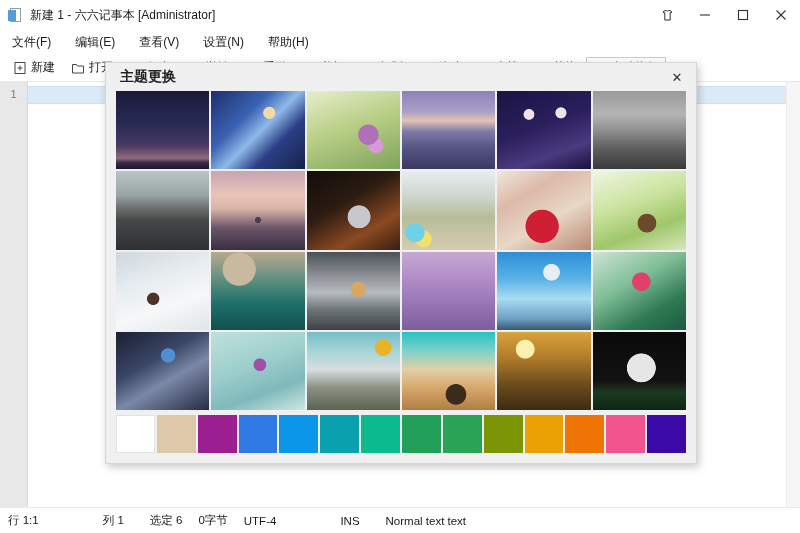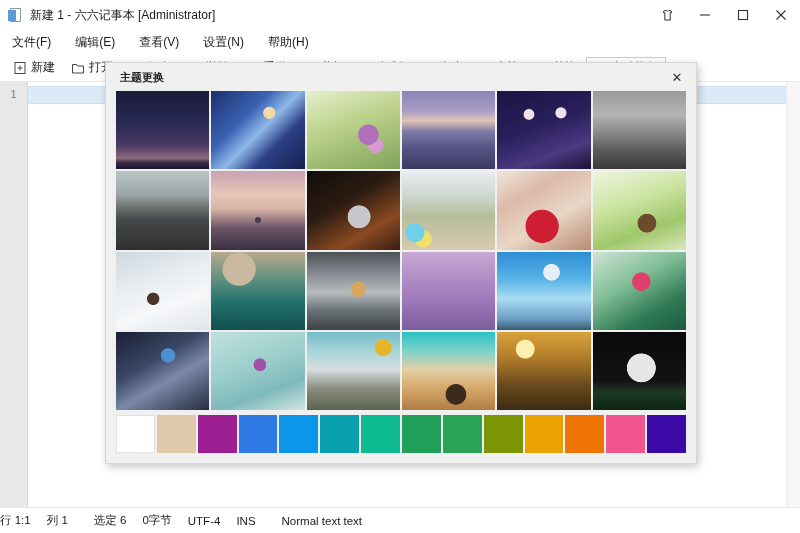--- a/index.html
+++ b/index.html
@@ -117,44 +117,44 @@
   .vscroll .thumb {
     position: absolute; left: 1px; top: 0; width: 12px; height: 0;
   }
 
   
   .statusbar {
     height: 26px; flex: 0 0 26px;
     display: flex; align-items: center;
     background: #ffffff;
     border-top: 1px solid #e8e8e8;
-    padding-left: 0;
+    padding-left: 8px;
     font-size: 11.5px; color: #1a1a1a;
   }
   .st-cell { margin-right: 16px; white-space: nowrap; }
-  .st-cell.wide { margin-right: 26px; }
+  .st-cell.wide { margin-right: 26px; margin-left: 48px; }
 
   
   .dialog {
     position: absolute; left: 105px; top: 62px;
     width: 592px; height: 402px;
     background: #f0f0f0;
     border: 1px solid #d6d6d6;
     box-shadow: 2px 3px 8px rgba(0,0,0,0.22);
     display: flex; flex-direction: column;
     z-index: 20;
   }
   .dlg-header {
     height: 28px; flex: 0 0 28px;
     display: flex; align-items: center;
     background: #f0f0f0;
     padding: 0 4px 0 14px;
   }
   .dlg-title {
-    font-size: 11px; font-weight: bold; color: #222;
+    font-size: 14px; font-weight: bold; color: #222;
   }
   .dlg-close {
     margin-left: auto; width: 30px; height: 24px;
     display: flex; align-items: center; justify-content: center;
     color: #333; font-size: 13px;
   }
   .dlg-body {
     flex: 1 1 auto;
     padding: 0 10px 10px 10px;
     display: flex; flex-direction: column;

